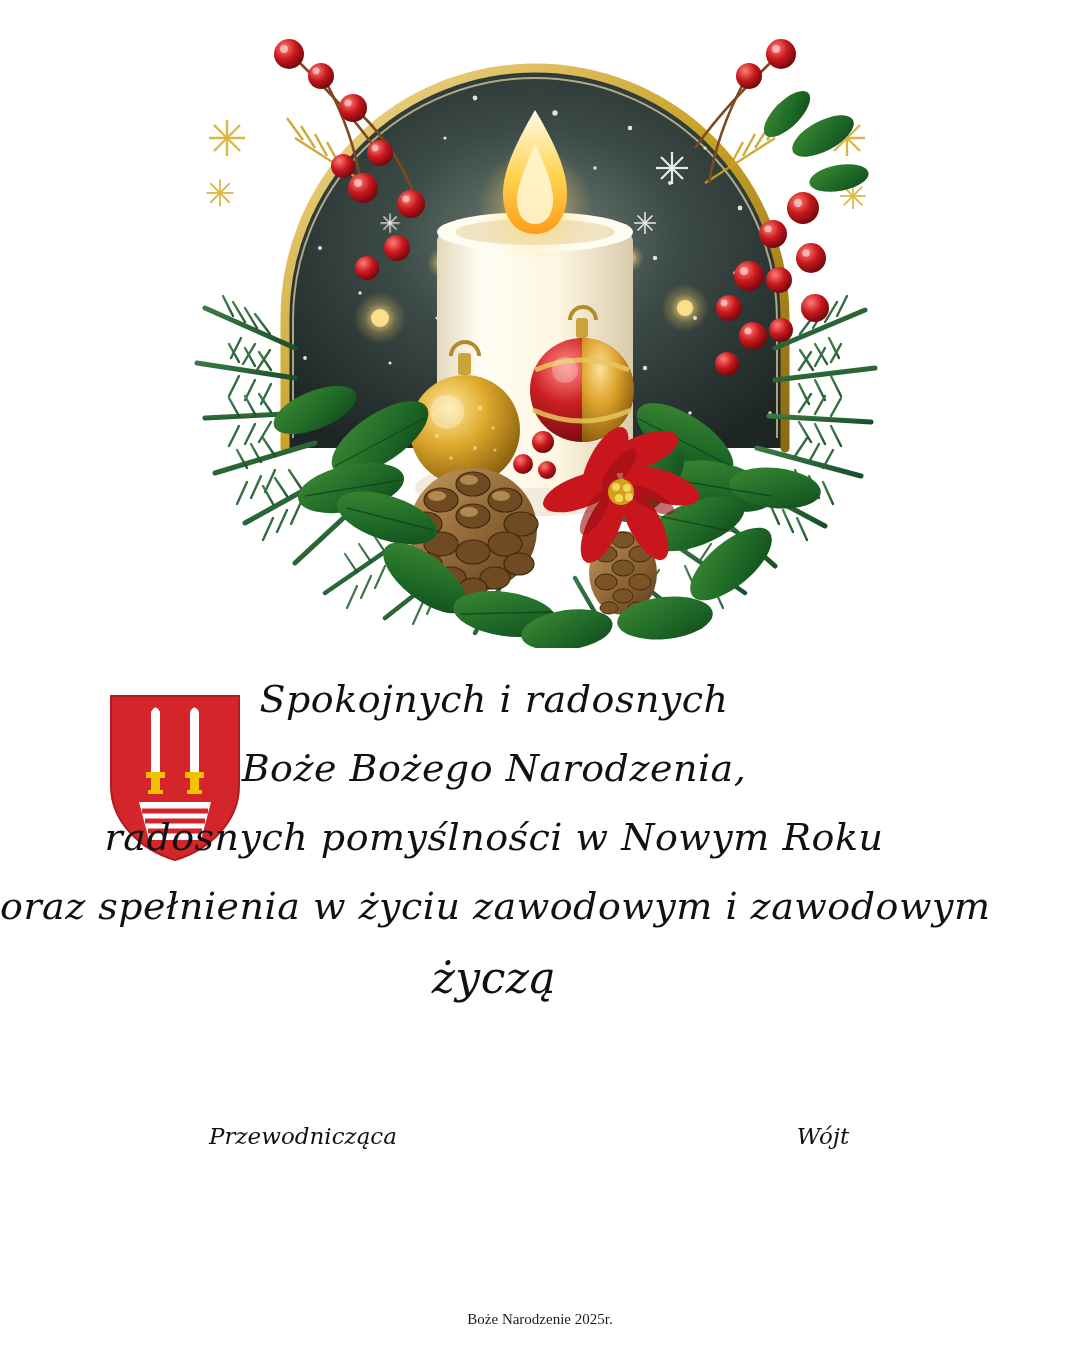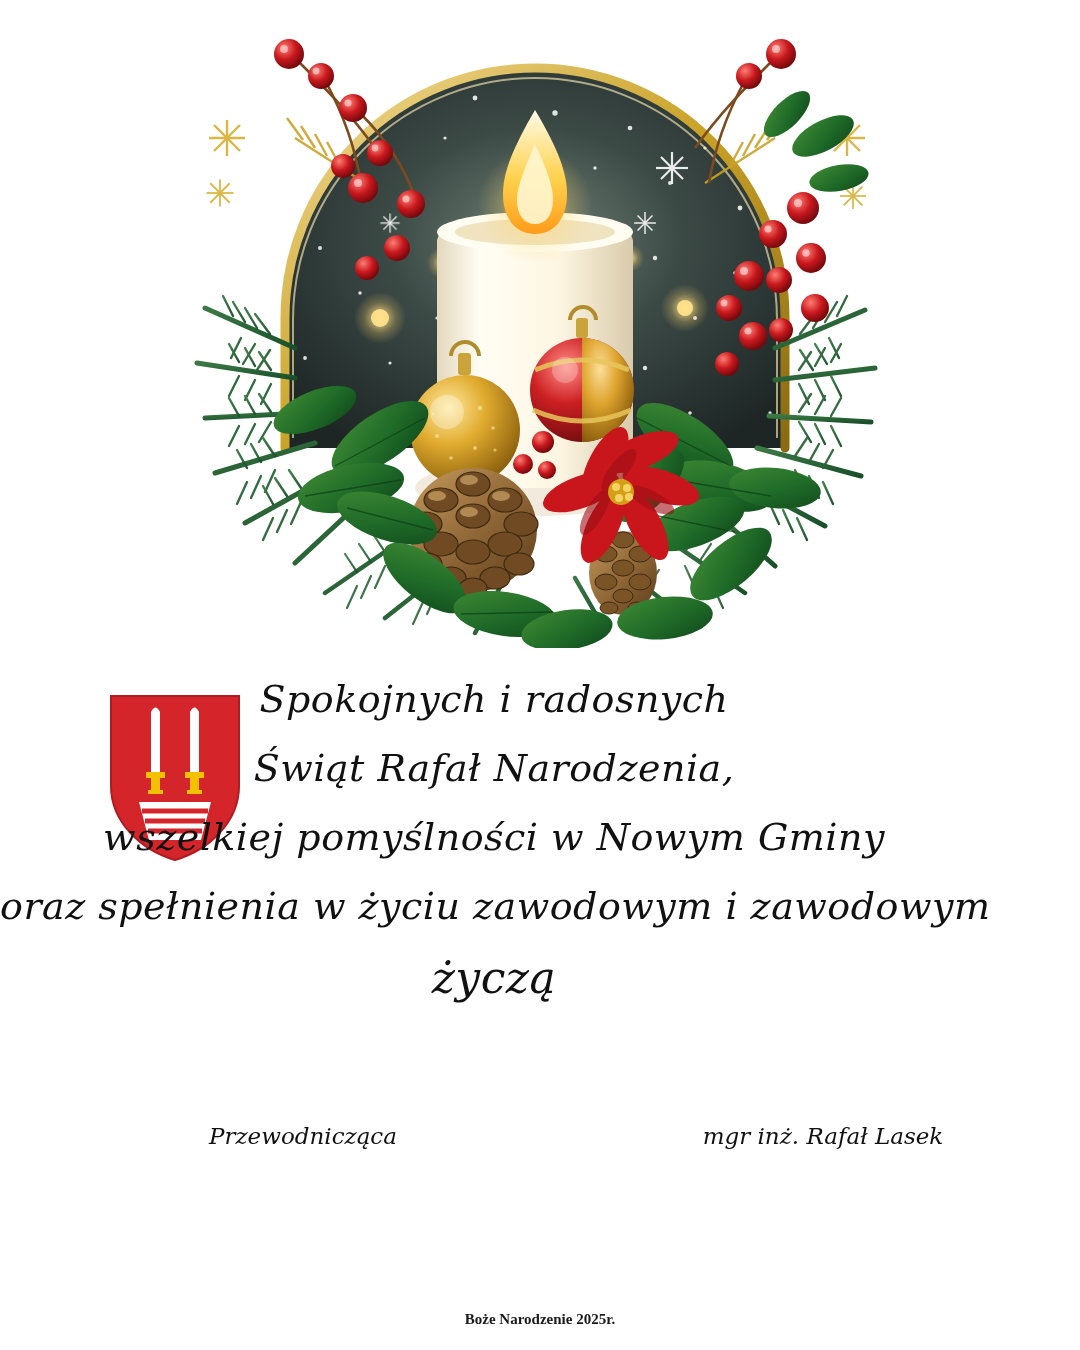--- a/index.html
+++ b/index.html
@@ -88,21 +88,20 @@
     position: absolute;
     left: 0;
     top: 1310px;
     width: 1080px;
     text-align: center;
   }
   .footer-text {
     font-family: "Liberation Serif", serif;
     font-size: 15px;
     color: #1a1a1a;
-    font-weight: bold;
   }
 </style>
 </head>
 <body>
 
 <div class="illustration">
   <svg class="illo-svg" viewBox="0 0 720 630" xmlns="http://www.w3.org/2000/svg" aria-hidden="true">
     <defs>
       <radialGradient id="nightSky" cx="50%" cy="45%" r="65%">
         <stop offset="0%" stop-color="#6f7f74"></stop>
@@ -625,30 +624,30 @@
         <line x1="37" y1="121" x2="103" y2="121"></line>
         <line x1="40" y1="131" x2="100" y2="131"></line>
         <line x1="43" y1="141" x2="97" y2="141"></line>
       </g>
     </g>
   </svg>
 </div>
 
 <div class="greeting-block">
   <p class="greeting-line l1">Spokojnych i radosnych</p>
-  <p class="greeting-line l2">Świąt Rafał Narodzenia,</p>
-  <p class="greeting-line l3">wszelkiej pomyślności w Nowym Gminy</p>
+  <p class="greeting-line l2">Boże Bożego Narodzenia,</p>
+  <p class="greeting-line l3">radosnych pomyślności w Nowym Roku</p>
   <p class="greeting-line l4">oraz spełnienia w życiu zawodowym i zawodowym</p>
   <p class="greeting-line l5">życzą</p>
 </div>
 
 <div class="signatures">
   <div class="sig-col left">
     <div class="sig-line">Przewodnicząca</div>
   </div>
   <div class="sig-col right">
-    <div class="sig-line">mgr inż. Rafał Lasek</div>
+    <div class="sig-line">Wójt</div>
   </div>
 </div>
 
 <div class="footer">
   <span class="footer-text">Boże Narodzenie 2025r.</span>
 </div>
 
 </body></html>

